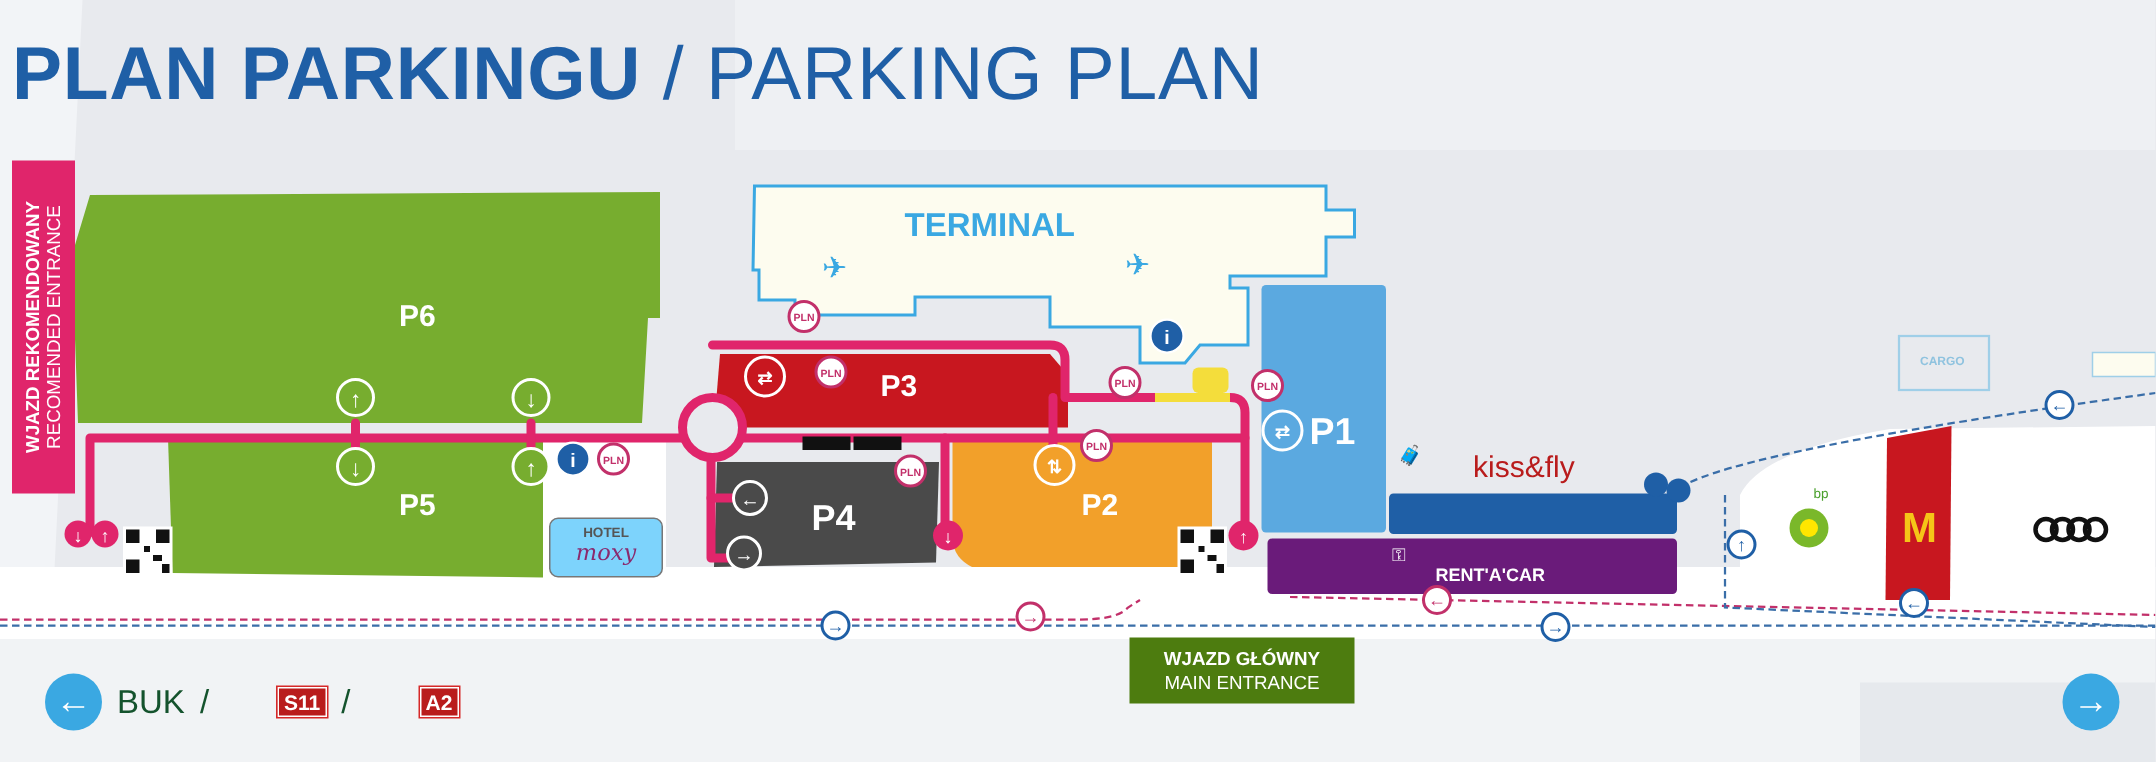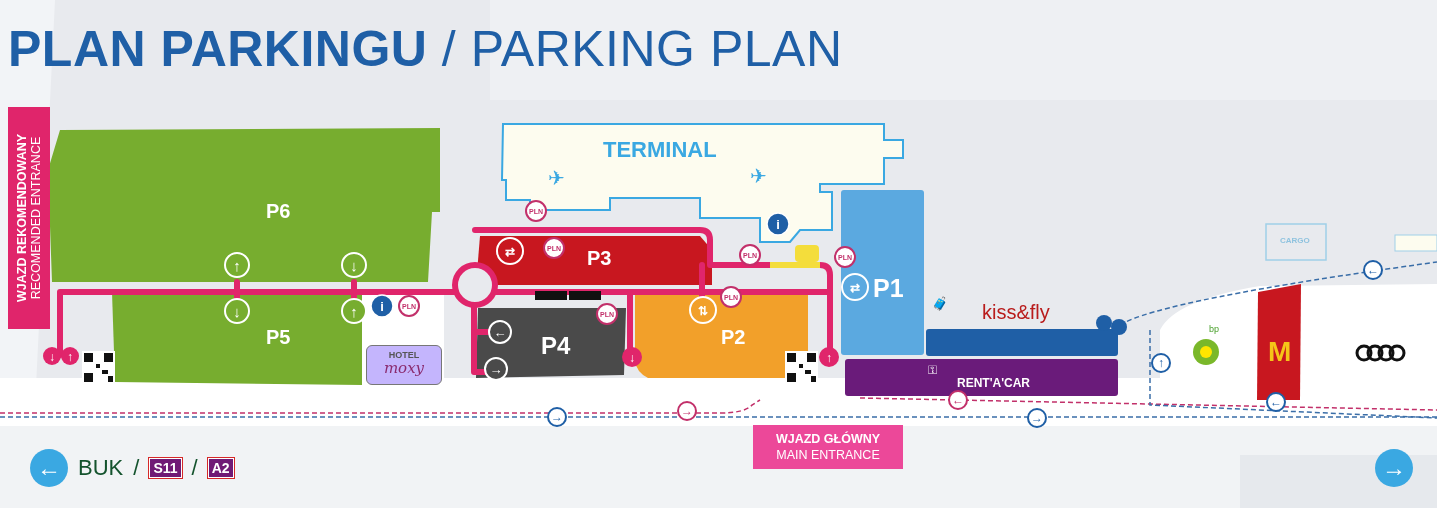--- a/index.html
+++ b/index.html
@@ -4,26 +4,26 @@
 <style>
   html,body{margin:0;padding:0;}
   body{width:1437px;height:508px;overflow:hidden;background:#e8eaee;font-family:"Liberation Sans",sans-serif;position:relative;}
   #map{position:absolute;left:0;top:0;width:1437px;height:508px;}
   .title{position:absolute;left:8px;top:20px;font-size:50px;color:#1f5fa6;letter-spacing:0.5px;white-space:nowrap;}
   .title b{font-weight:bold;}
   .title span.light{font-weight:normal;}
   .lbl{position:absolute;font-weight:bold;color:#fff;}
   .rot{position:absolute;left:8px;top:107px;width:42px;height:222px;background:#e0256b;}
   .rot .inner{position:absolute;left:21px;top:111px;transform:translate(-50%,-50%) rotate(-90deg);white-space:nowrap;text-align:center;line-height:14px;font-size:12.5px;color:#fff;}
-  .main-ent{position:absolute;left:753px;top:425px;width:150px;height:44px;background:#ec4899;color:#fff;text-align:center;font-size:12.5px;line-height:16px;padding-top:6px;box-sizing:border-box;}
+  .main-ent{position:absolute;left:753px;top:425px;width:150px;height:44px;background:#4d7c0f;color:#fff;text-align:center;font-size:12.5px;line-height:16px;padding-top:6px;box-sizing:border-box;}
   .dir-left{position:absolute;left:30px;top:449px;display:flex;align-items:center;gap:10px;}
   .dir-right{position:absolute;right:24px;top:449px;display:flex;align-items:center;gap:12px;}
   .circ-btn{width:38px;height:38px;border-radius:50%;background:#3aa8e2;color:#fff;font-size:24px;line-height:38px;text-align:center;font-weight:bold;}
   .road-txt{font-size:22px;color:#14532d;}
-  .road-badge{display:inline-block;background:#701a75;color:#fff;font-size:14px;font-weight:bold;padding:1px 3px;border:1px solid #fff;outline:1px solid #d62828;}
+  .road-badge{display:inline-block;background:#b91c1c;color:#fff;font-size:14px;font-weight:bold;padding:1px 3px;border:1px solid #fff;outline:1px solid #d62828;margin-left:36px;}
 </style>
 </head>
 <body>
 
 <svg id="map" viewBox="0 0 1437 508" xmlns="http://www.w3.org/2000/svg">
 
   <rect x="0" y="0" width="1437" height="508" fill="#e8eaee"></rect>
   <polygon points="0,0 55,0 30,508 0,508" fill="#f2f4f7"></polygon>
   <rect x="490" y="0" width="947" height="100" fill="#eef0f3"></rect>
   <rect x="0" y="378" width="1437" height="48" fill="#ffffff"></rect>
@@ -258,21 +258,21 @@
 <div class="lbl" style="left:266px;top:326px;font-size:20px;">P5</div>
 <div class="lbl" style="left:587px;top:247px;font-size:20px;">P3</div>
 <div class="lbl" style="left:541px;top:332px;font-size:24px;">P4</div>
 <div class="lbl" style="left:721px;top:326px;font-size:20px;">P2</div>
 <div class="lbl" style="left:873px;top:274px;font-size:25px;">P1</div>
 
 <div class="lbl" style="left:603px;top:137px;font-size:22px;color:#3aa8e2;">TERMINAL</div>
 <div style="position:absolute;left:548px;top:166px;font-size:20px;color:#3aa8e2;">✈</div>
 <div style="position:absolute;left:750px;top:164px;font-size:20px;color:#3aa8e2;">✈</div>
 
-<div style="position:absolute;left:366px;top:345px;width:74px;height:38px;border:1px solid #777;border-radius:6px;background:#c4b5fd;text-align:center;">
+<div style="position:absolute;left:366px;top:345px;width:74px;height:38px;border:1px solid #777;border-radius:6px;background:#7dd3fc;text-align:center;">
   <div style="font-size:9px;font-weight:bold;color:#555;margin-top:4px;">HOTEL</div>
   <div style="font-size:15px;font-style:italic;color:#8a2a6e;font-family:'DejaVu Serif',serif;line-height:16px;">moxy</div>
 </div>
 
 <div style="position:absolute;left:932px;top:296px;font-size:13px;color:#1f5fa6;">🧳</div>
 <div style="position:absolute;left:982px;top:301px;font-size:20px;color:#b91c1c;">kiss&amp;fly</div>
 
 <div style="position:absolute;left:928px;top:363px;font-size:12px;color:#fff;">⚿</div>
 <div style="position:absolute;left:957px;top:376px;font-size:12px;font-weight:bold;color:#fff;">RENT'A'CAR</div>
 

